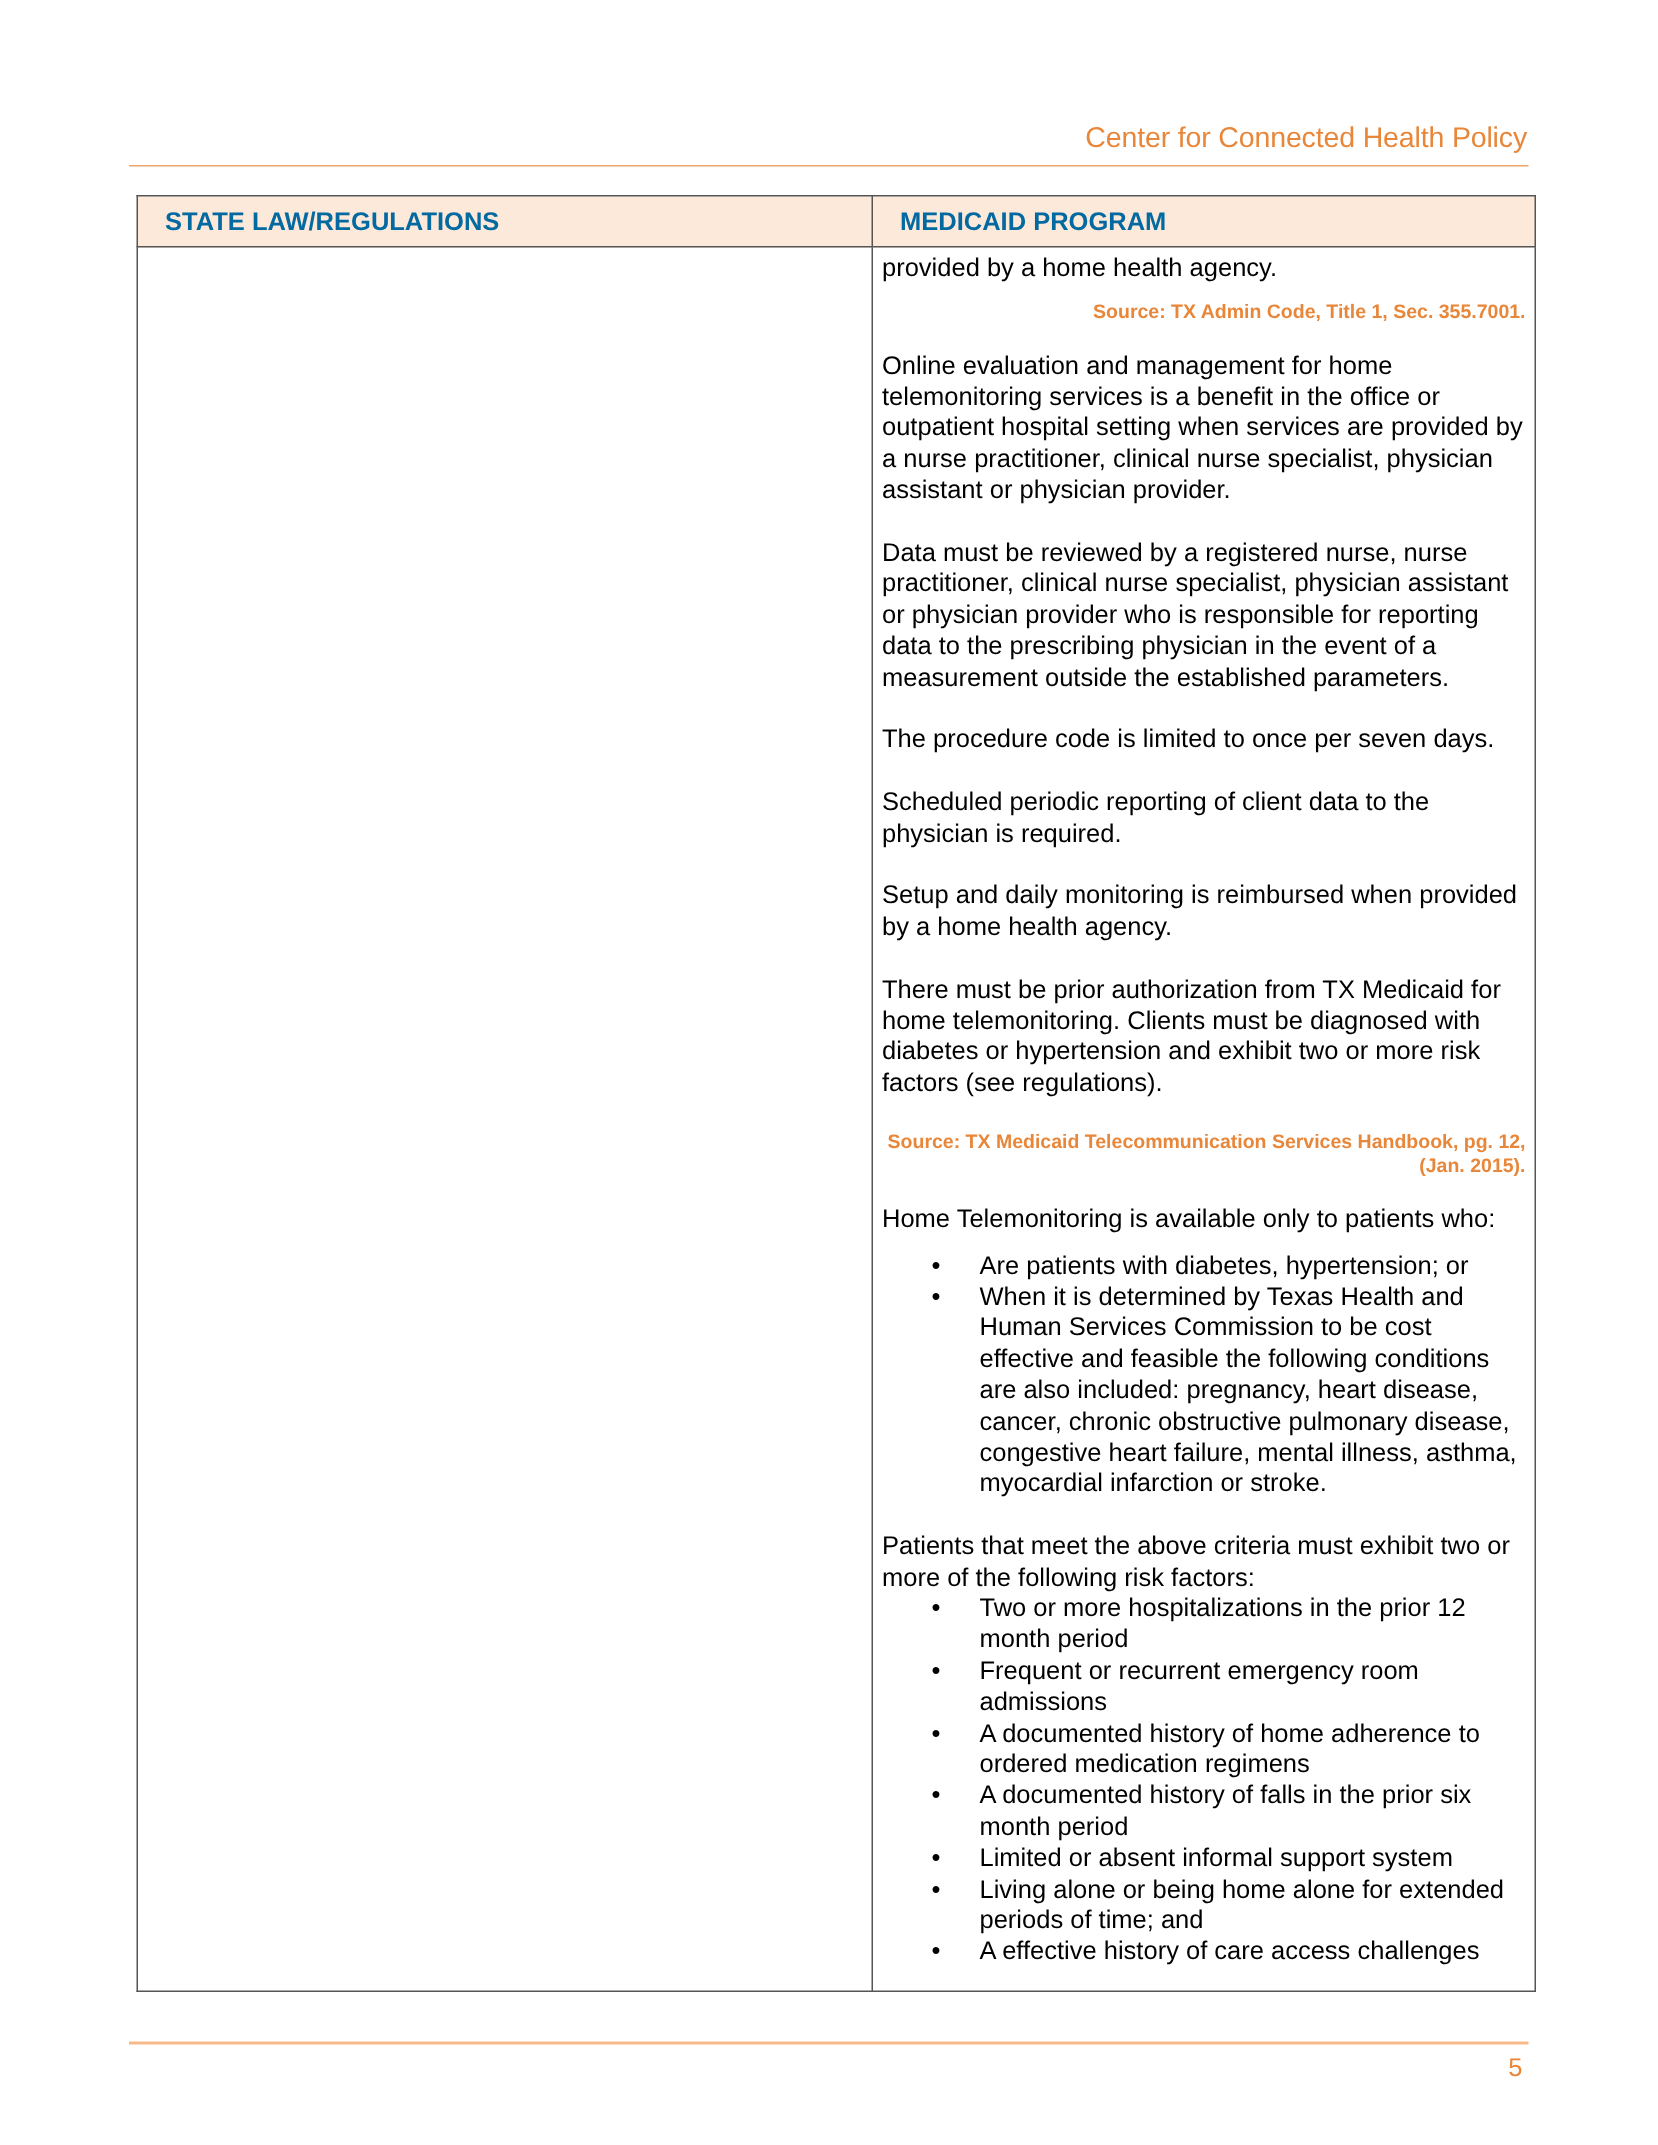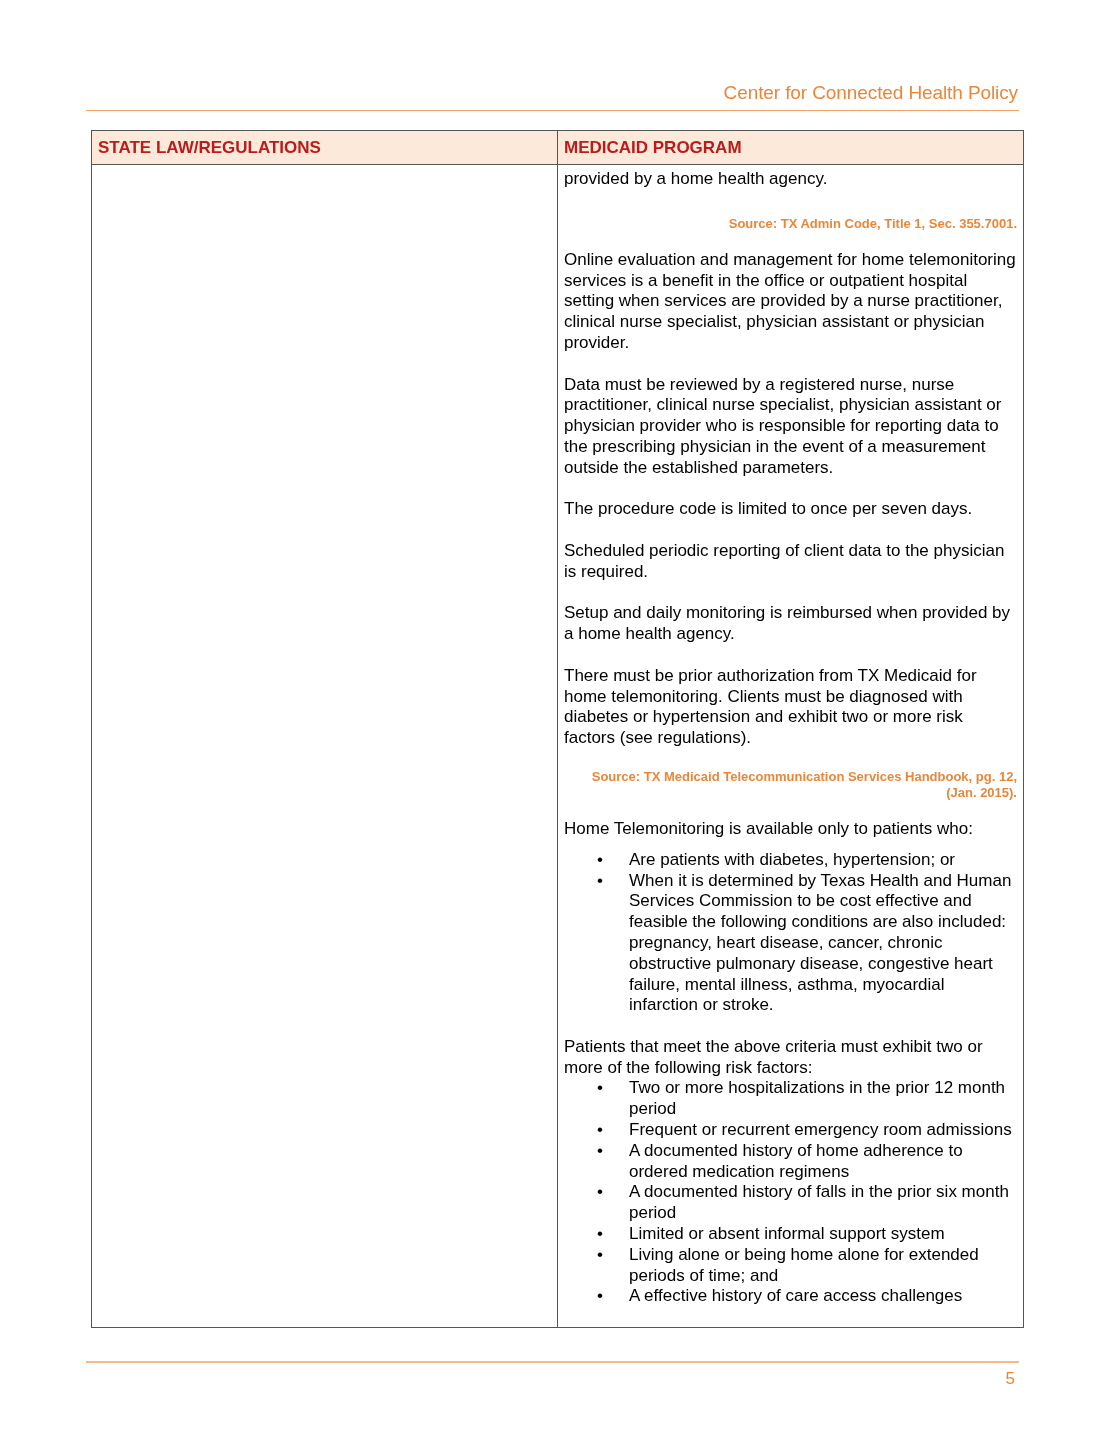--- a/index.html
+++ b/index.html
@@ -24,28 +24,28 @@
     font-size: 17px; color: #e8873a;
   }
   table.policy {
     position: absolute; left: 91px; top: 130px;
     width: 933px; border-collapse: collapse;
   }
   table.policy th, table.policy td {
     border: 1px solid #555; vertical-align: top; text-align: left;
   }
   table.policy th {
-    background: #fde9d9; color: #b91c1c; font-weight: bold;
-    font-size: 17px; height: 33px; padding: 0 6px; vertical-align: middle;
+    background: #fde9d9; color: #0369a1; font-weight: bold;
+    font-size: 17px; height: 33px; padding: 0 18px; vertical-align: middle;
   }
   th.col-state, td.col-state { width: 453px; }
   td.col-medicaid { padding: 4px 6px 6px 6px; font-size: 17px; line-height: 20.8px; }
   td.col-state { height: 1160px; }
   p { margin: 0 0 20.8px 0; }
-  p.first { margin-bottom: 26px; }
+  p.first { margin-bottom: 10px; }
   p.source {
     color: #e8873a; font-weight: bold; 
     font-size: 13px; line-height: 16px; margin-bottom: 18px; text-align: right;
   }
   ul { margin: 0 0 20.8px 0; padding: 0 0 0 65px; list-style: none; }
   ul.last { margin-bottom: 0; }
   li { position: relative; }
   li .bullet {
     position: absolute; left: -34px; top: 0; width: 10px; text-align: center;
   }

